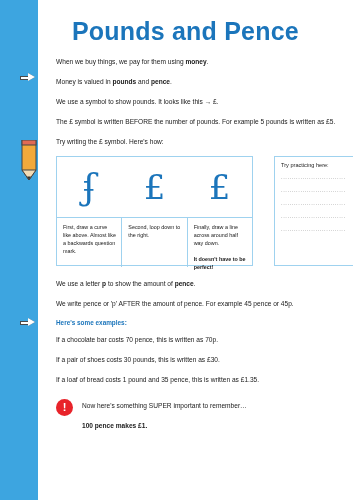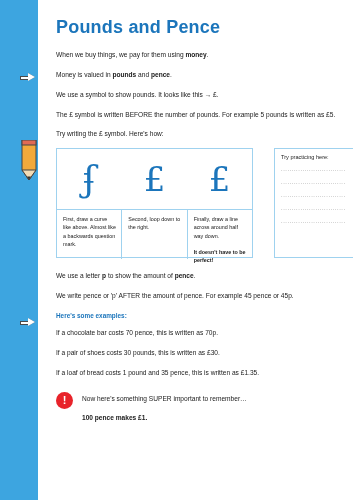--- a/index.html
+++ b/index.html
@@ -18,24 +18,24 @@
     position:absolute;left:0;top:0;width:38px;height:100%;
     background:#3da5e0;
   }
   .content{
     position:absolute;left:38px;top:0;right:0;bottom:0;
     padding:18px 14px 0 18px;
     box-sizing:border-box;
   }
   .title{
     color:#1b75bb;
-    font-size:18px;
+    font-size:25px;
     font-weight:bold;
     letter-spacing:0.2px;
-    margin:0 0 14px 0;
+    margin:0 0 14px 16px;
     line-height:1.05;
   }
   .para{
     font-size:6.6px;
     color:#1a1a1a;
     line-height:1.35;
     margin:0 0 11px 0;
   }
   .para b{font-weight:bold;}
   .para.tight{margin-bottom:9px;}

